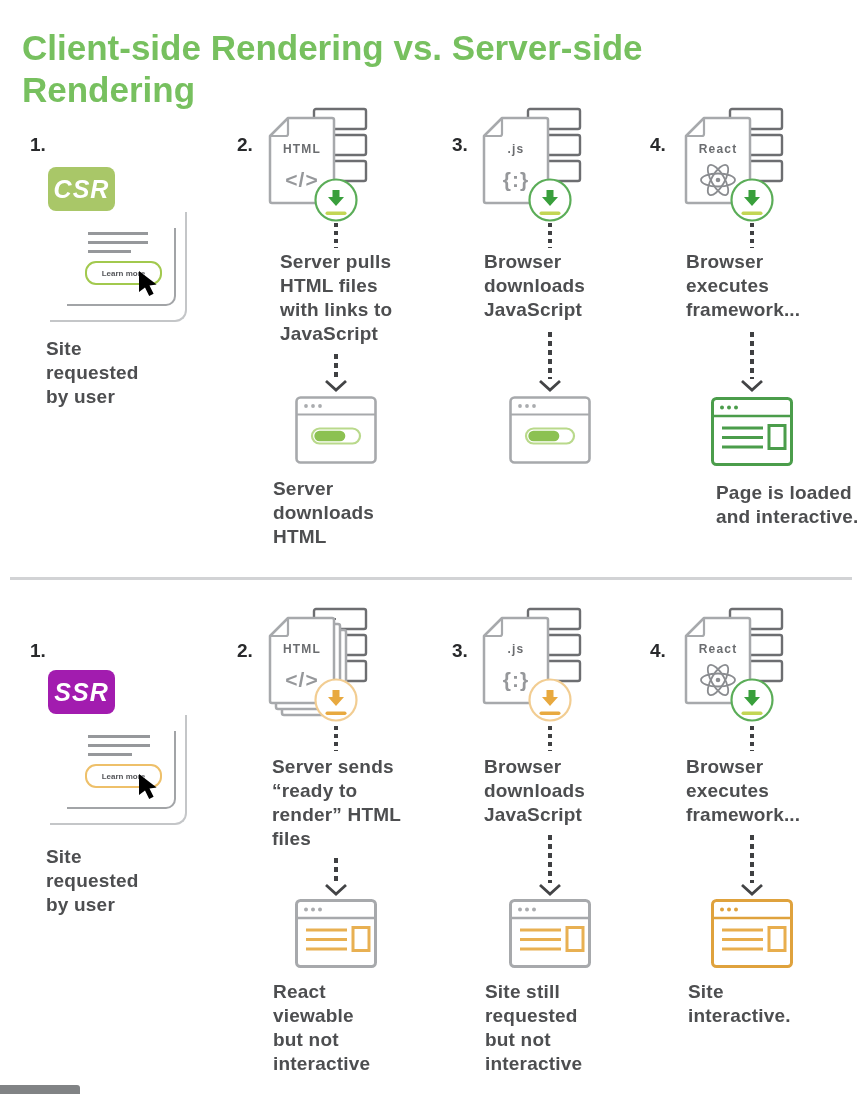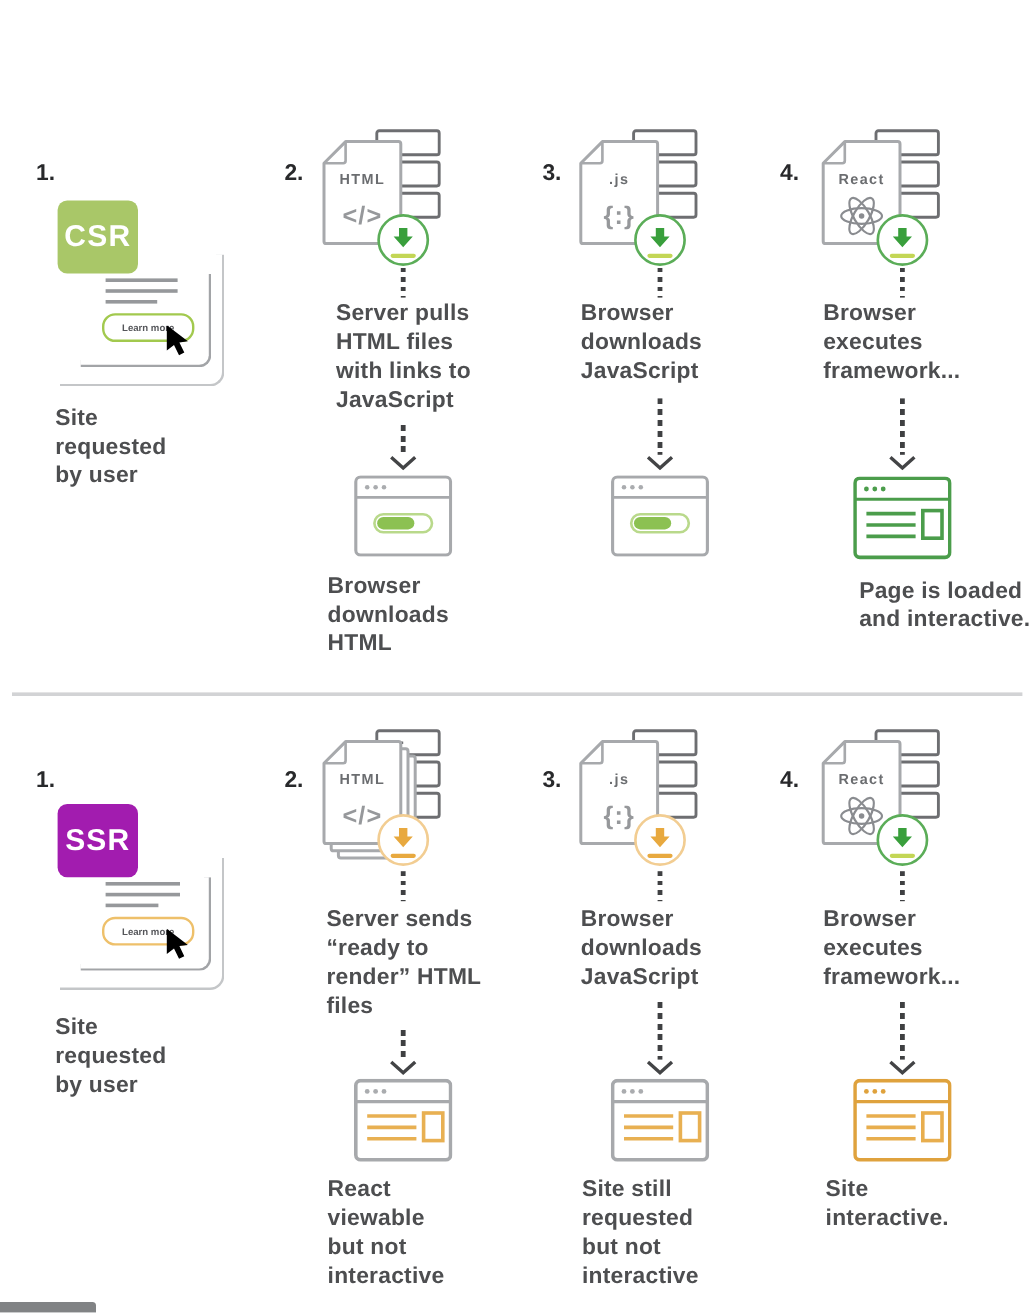--- a/index.html
+++ b/index.html
@@ -1,22 +1,22 @@
 <!DOCTYPE html>
 <html><head>
 <meta charset="utf-8">
 <style>
   html,body{margin:0;padding:0;background:#fff;}
   .canvas{position:relative;width:858px;height:1094px;background:#ffffff;overflow:hidden;
           font-family:"Liberation Sans",sans-serif;}
   .title{position:absolute;left:22px;top:4px;width:712px;font-size:35px;line-height:42px;
          font-weight:700;color:#77c05f;letter-spacing:0;}
   .num{position:absolute;font-size:19px;font-weight:700;color:#28292b;}
-  .badge{position:absolute;width:67px;height:61px;border-radius:8px;display:flex;align-items:center;
-         justify-content:center;color:#fff;font-size:25px;font-weight:700;letter-spacing:1px;}
+  .badge{position:absolute;width:67px;height:44px;border-radius:8px;display:flex;align-items:center;
+         justify-content:center;color:#fff;font-size:25px;font-weight:700;letter-spacing:1px;font-style:italic;}
   .badge-csr{background:#a9c768;}
   .badge-ssr{background:#a21caf;}
   .corner{position:absolute;border-right:2.5px solid #c4c6c8;border-bottom:2.5px solid #c4c6c8;
           border-bottom-right-radius:12px;}
   .corner.inner{border-color:#a2a4a7;border-bottom-right-radius:10px;}
   .tline{position:absolute;height:2.5px;background:#96989b;}
   .pill{position:absolute;border:2px solid;border-radius:11px;display:flex;align-items:center;
         justify-content:center;font-size:8px;font-weight:700;color:#55565a;background:#fff;}
   .pill-csr{border-color:#a2c94e;}
   .pill-ssr{border-color:#eec06a;}
@@ -107,20 +107,21 @@
       <rect x="58" y="28.5" width="16" height="23" fill="none" stroke="var(--accent,#e8b052)" stroke-width="3"></rect>
     </g>
     <g id="sym-cursor">
       <path d="M2 0 L2 21 L8 16.4 L12.2 25 L16.6 22.8 L12.5 14.4 L19.6 13.4 Z"></path>
     </g>
   </defs>
 </svg>
 
 <div class="canvas">
 
+  <h1 class="title">Client-side Rendering vs. Server-side Rendering</h1>
 
   <div>
 
     <div class="num" style="left:30px;top:134px">1.</div>
     <div class="badge badge-csr" style="left:48px;top:167px">CSR</div>
     <div class="corner" style="left:50px;top:212px;width:135px;height:108px"></div>
     <div class="corner inner" style="left:67px;top:228px;width:107px;height:76px"></div>
     <div class="tline" style="left:88px;top:232px;width:60px"></div>
     <div class="tline" style="left:88px;top:241px;width:60px"></div>
     <div class="tline" style="left:88px;top:250px;width:43px"></div>
@@ -145,21 +146,21 @@
     <div class="cap" style="left:280px;top:250px;width:125px">Server pulls HTML files with links to JavaScript</div>
     <div class="arrow" style="left:324px;top:354px;height:38px">
       <div class="dash"></div>
         <svg width="24" height="13" viewBox="0 0 24 13">
           <polyline class="chev" points="2,2 12,11 22,2"></polyline>
         </svg>
     </div>
     <svg class="browser" style="left:295px;top:396px" width="82" height="68" viewBox="0 0 82 68">
         <use href="#sym-browser-progress"></use>
       </svg>
-    <div class="cap" style="left:273px;top:477px;width:130px">Browser downloads HTML</div>
+    <div class="cap" style="left:273px;top:477px;width:130px">Server downloads HTML</div>
 
     <div class="num" style="left:452px;top:134px">3.</div>
     <svg class="cluster" style="left:472px;top:106px" width="120" height="120" viewBox="0 0 120 120">
       <use href="#sym-server"></use>
       <use href="#sym-server-topdash"></use>
       <use href="#sym-file"></use>
       <text class="file-label" x="44" y="47">.js</text>
       <text class="file-glyph" x="44" y="81">{:}</text>
       <g class="dl-green">
           <use href="#sym-dl"></use>

